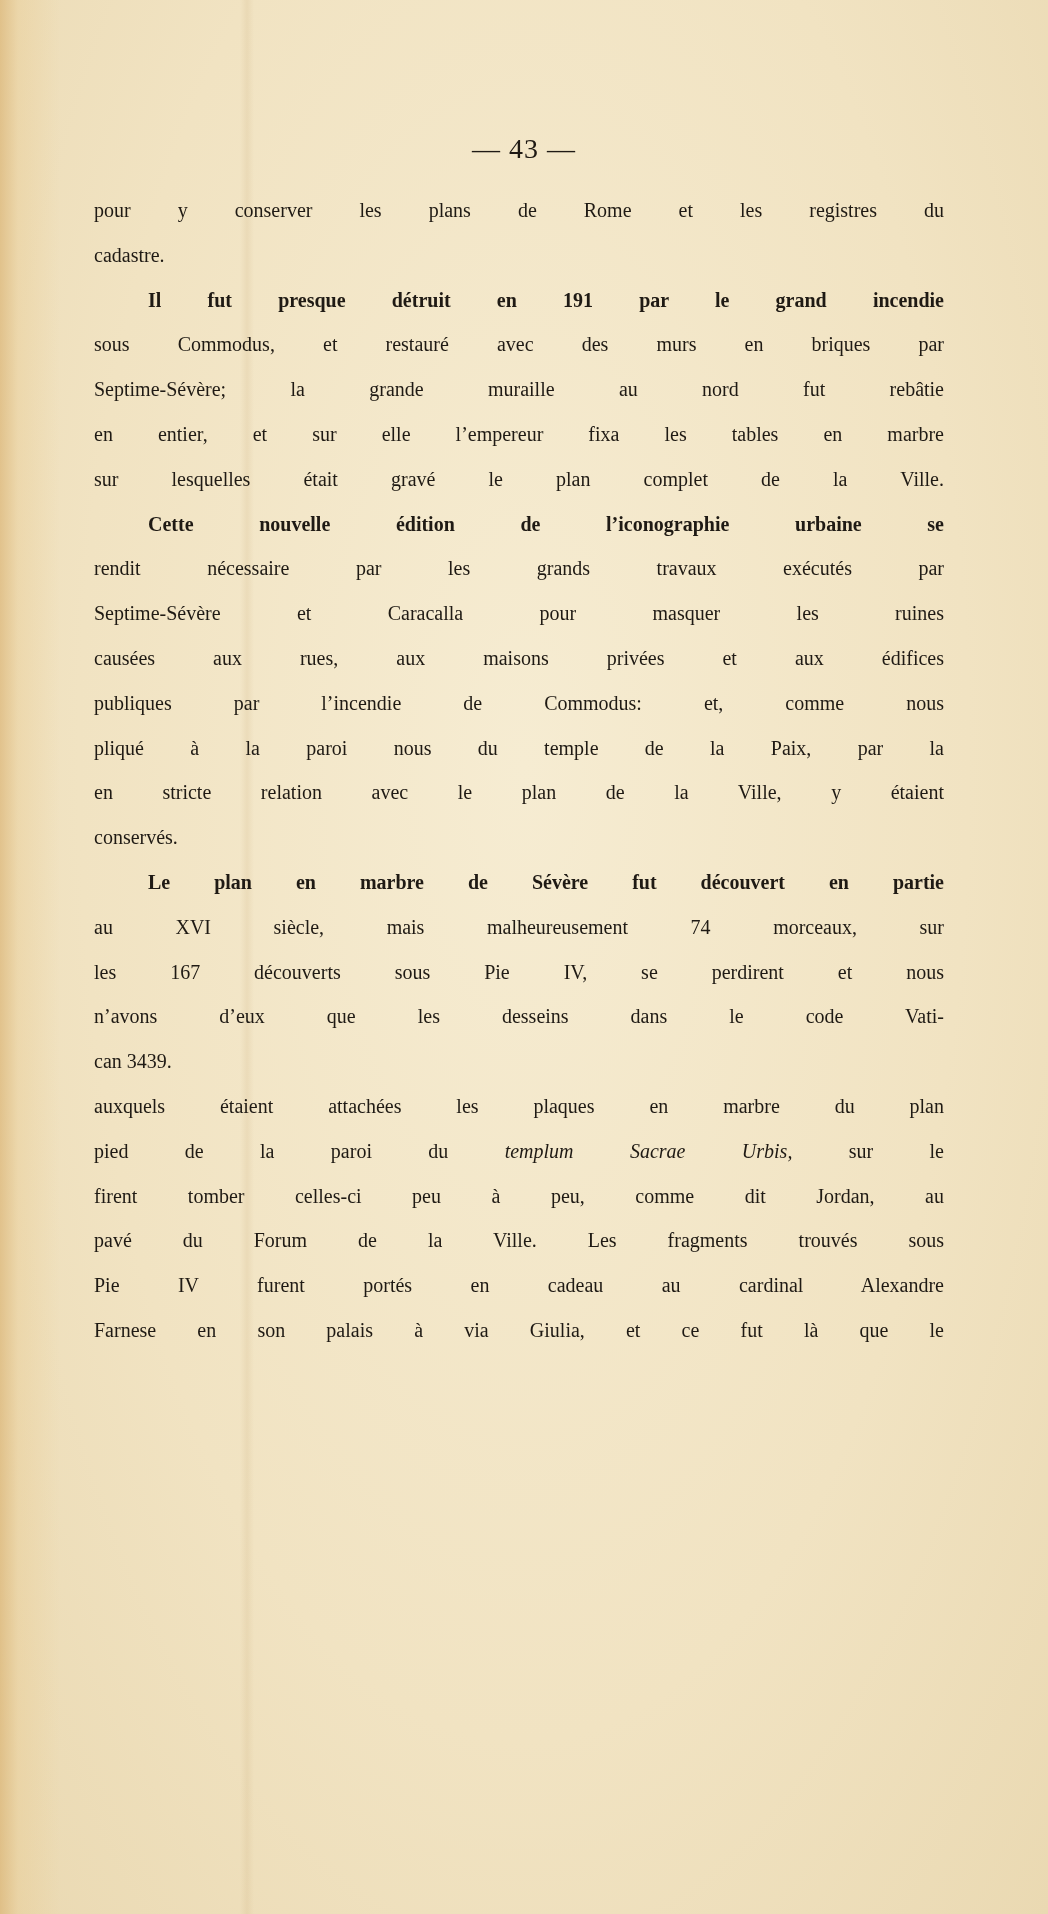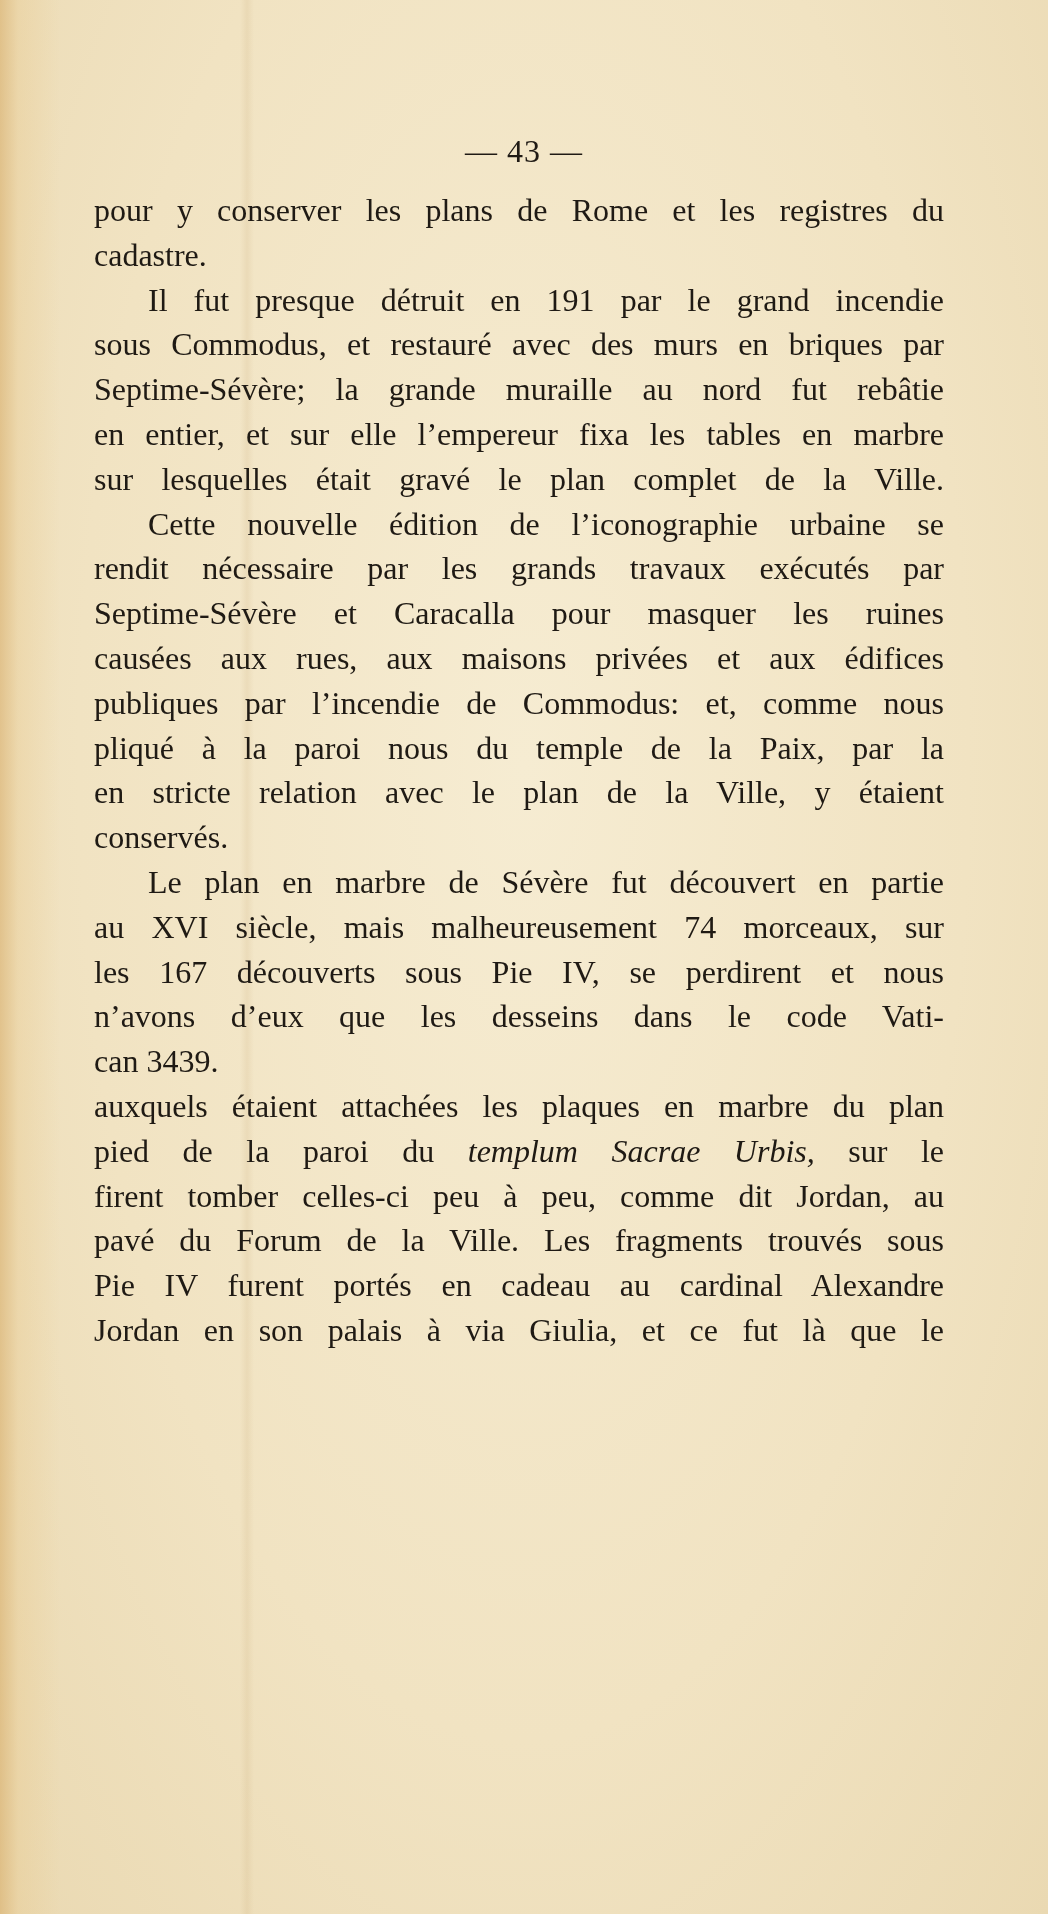--- a/index.html
+++ b/index.html
@@ -30,42 +30,43 @@
       left: 240px;
       width: 14px;
       background: linear-gradient(90deg, rgba(200,170,120,0) 0%, rgba(200,170,120,0.18) 50%, rgba(200,170,120,0) 100%);
     }
     .page-number {
       position: absolute;
       top: 133px;
       left: 0;
       width: 1048px;
       text-align: center;
-      font-size: 32px;
+      font-size: 28px;
       letter-spacing: 1px;
     }
     .text-block {
       position: absolute;
       top: 188px;
       left: 94px;
       width: 850px;
     }
     .line {
       height: 44.8px;
       line-height: 44.8px;
-      font-size: 32px;
+      font-size: 20px;
       white-space: nowrap;
       text-align: justify;
       text-align-last: justify;
     }
     .line.last {
       text-align-last: left;
     }
     .line.indent {
       padding-left: 54px;
+      font-weight: bold;
     }
     .it {
       font-style: italic;
     }
   </style>
 </head>
 <body>
 
 <div class="page">
   <div class="fold"></div>
@@ -105,16 +106,16 @@
       <div class="line">n’avons d’eux que les desseins dans le code Vati-</div>
       <div class="line last">can 3439.</div>
     </div>
 
     <div>
       <div class="line">auxquels étaient attachées les plaques en marbre du plan</div>
       <div class="line"><span>pied de la paroi du </span><span class="it">templum Sacrae Urbis,</span><span> sur le</span></div>
       <div class="line">firent tomber celles-ci peu à peu, comme dit Jordan, au</div>
       <div class="line">pavé du Forum de la Ville. Les fragments trouvés sous</div>
       <div class="line">Pie IV furent portés en cadeau au cardinal Alexandre</div>
-      <div class="line">Jordan en son palais à via Giulia, et ce fut là que le</div>
+      <div class="line">Farnese en son palais à via Giulia, et ce fut là que le</div>
     </div>
   </div>
 </div>
 
 </body></html>

